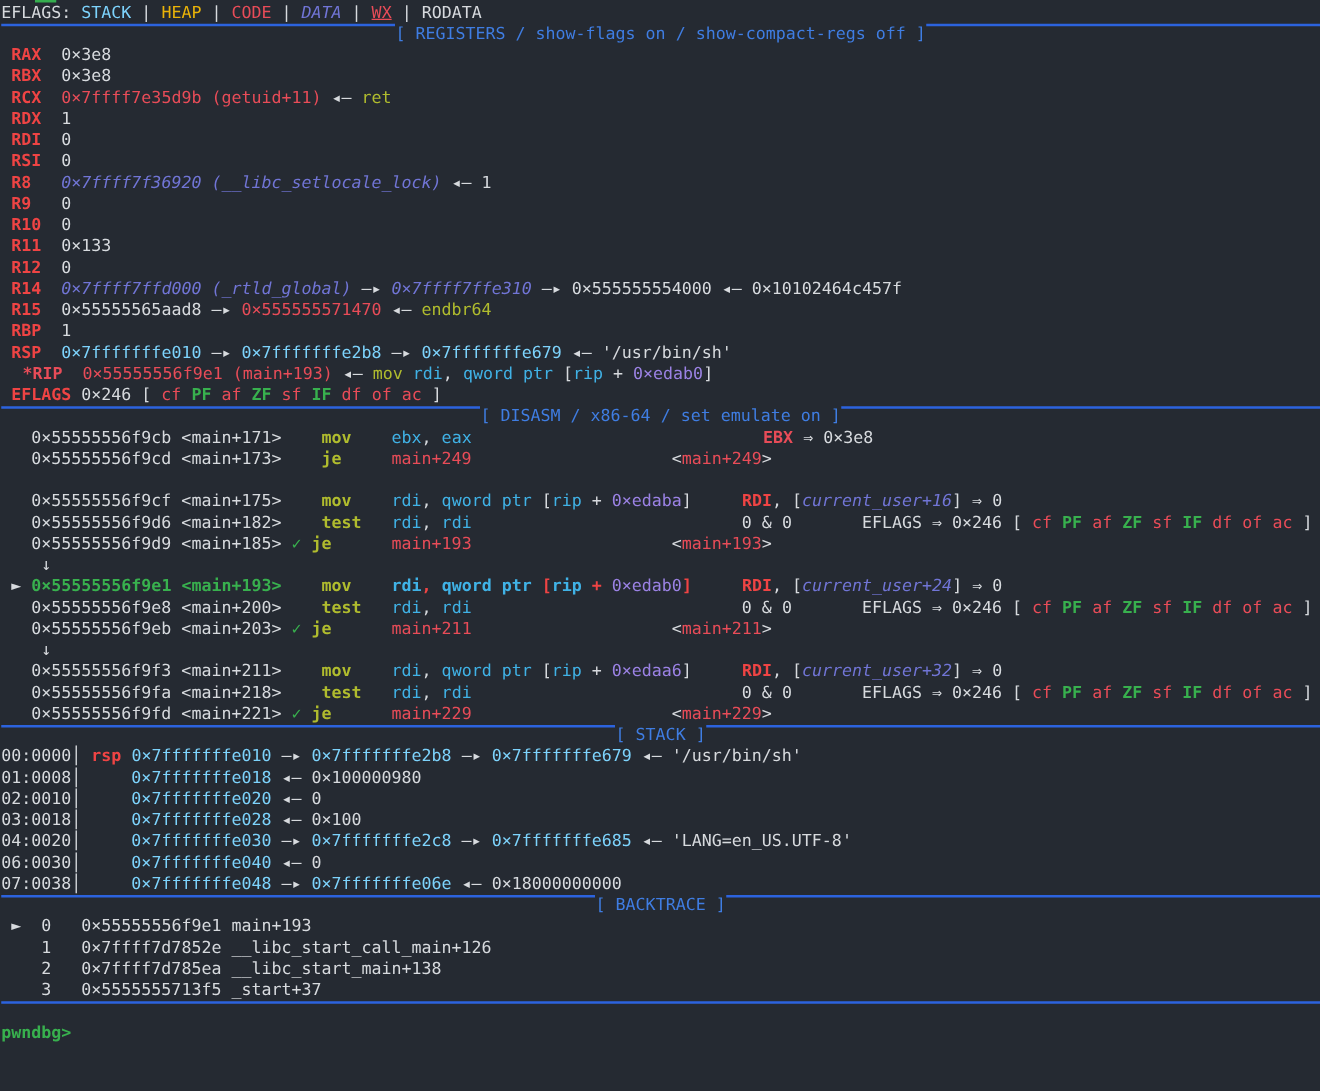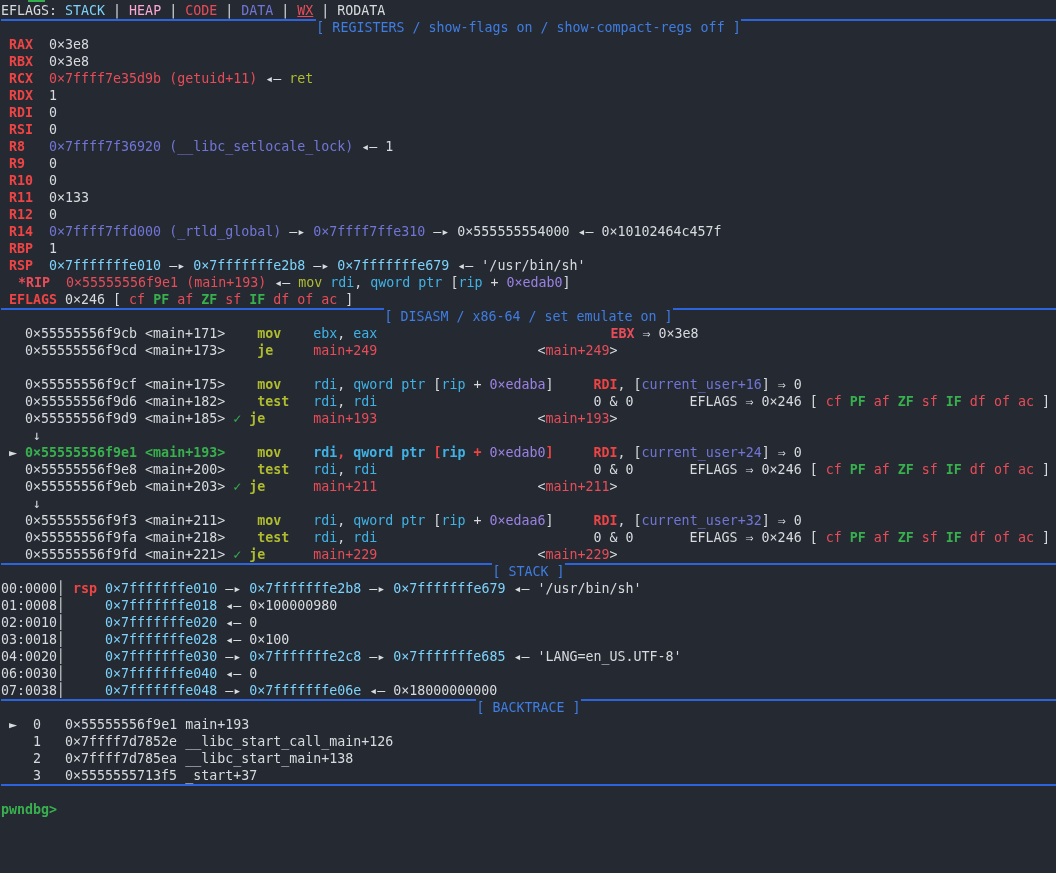--- a/index.html
+++ b/index.html
@@ -18,22 +18,22 @@
   .line.sep{display:flex;}
   .bar{flex:1 1 auto;height:2px;background:#2c63de;}
   .sep-title{flex:0 0 auto;color:#3f7de2;white-space:pre;}
   .artifact{position:absolute;left:28px;top:0;width:17px;height:2px;background:#35ae4e;}
   
   .sg-w {color:#d7dade;}
   .sg-wb{color:#ef4444;font-weight:bold;}
   .sg-o {color:#7dd3fc;}
   .sg-r {color:#e84c58;}
   .sg-rb{color:#e84c58;font-weight:bold;margin-left:17px;}
-  .sg-b {color:#f9a8d4;}
-  .sg-d {color:#7175d6;}
+  .sg-b {color:#eab308;}
+  .sg-d {color:#7175d6;font-style:italic;}
   .sg-p {color:#9b82e4;}
   .sg-c {color:#40b2e6;}
   .sg-cb{color:#40b2e6;font-weight:bold;}
   .sg-y {color:#b0bc2e;}
   .sg-yb{color:#b0bc2e;font-weight:bold;}
   .sg-g {color:#38b04e;}
   .sg-gb{color:#38b04e;font-weight:bold;}
   .sg-u {color:#e84c58;text-decoration:underline;}
   .sg-sp{color:transparent;}
 </style>
@@ -50,20 +50,21 @@
       <div class="line"><span class="sg-wb"> RCX  </span><span class="sg-r">0×7ffff7e35d9b (getuid+11)</span><span class="sg-w"> ◂— </span><span class="sg-y">ret</span></div>
       <div class="line"><span class="sg-wb"> RDX  </span><span class="sg-w">1</span></div>
       <div class="line"><span class="sg-wb"> RDI  </span><span class="sg-w">0</span></div>
       <div class="line"><span class="sg-wb"> RSI  </span><span class="sg-w">0</span></div>
       <div class="line"><span class="sg-wb"> R8   </span><span class="sg-d">0×7ffff7f36920 (__libc_setlocale_lock)</span><span class="sg-w"> ◂— 1</span></div>
       <div class="line"><span class="sg-wb"> R9   </span><span class="sg-w">0</span></div>
       <div class="line"><span class="sg-wb"> R10  </span><span class="sg-w">0</span></div>
       <div class="line"><span class="sg-wb"> R11  </span><span class="sg-w">0×133</span></div>
       <div class="line"><span class="sg-wb"> R12  </span><span class="sg-w">0</span></div>
       <div class="line"><span class="sg-wb"> R14  </span><span class="sg-d">0×7ffff7ffd000 (_rtld_global)</span><span class="sg-w"> —▸ </span><span class="sg-d">0×7ffff7ffe310</span><span class="sg-w"> —▸ 0×555555554000 ◂— 0×10102464c457f</span></div>
+      <div class="line"><span class="sg-wb"> R15  </span><span class="sg-w">0×55555565aad8 —▸ </span><span class="sg-r">0×555555571470</span><span class="sg-w"> ◂— </span><span class="sg-y">endbr64</span></div>
       <div class="line"><span class="sg-wb"> RBP  </span><span class="sg-w">1</span></div>
       <div class="line"><span class="sg-wb"> RSP  </span><span class="sg-o">0×7fffffffe010</span><span class="sg-w"> —▸ </span><span class="sg-o">0×7fffffffe2b8</span><span class="sg-w"> —▸ </span><span class="sg-o">0×7fffffffe679</span><span class="sg-w"> ◂— '/usr/bin/sh'</span></div>
       <div class="line"><span class="sg-rb">*RIP  </span><span class="sg-r">0×55555556f9e1 (main+193)</span><span class="sg-w"> ◂— </span><span class="sg-y">mov</span><span class="sg-w"> </span><span class="sg-c">rdi</span><span class="sg-w">, </span><span class="sg-c">qword ptr</span><span class="sg-w"> [</span><span class="sg-c">rip</span><span class="sg-w"> + </span><span class="sg-p">0×edab0</span><span class="sg-w">]</span></div>
       <div class="line"><span class="sg-wb"> EFLAGS </span><span class="sg-w">0×246 [ </span><span class="sg-r">cf</span><span class="sg-w"> </span><span class="sg-gb">PF</span><span class="sg-w"> </span><span class="sg-r">af</span><span class="sg-w"> </span><span class="sg-gb">ZF</span><span class="sg-w"> </span><span class="sg-r">sf</span><span class="sg-w"> </span><span class="sg-gb">IF</span><span class="sg-w"> </span><span class="sg-r">df</span><span class="sg-w"> </span><span class="sg-r">of</span><span class="sg-w"> </span><span class="sg-r">ac</span><span class="sg-w"> ]</span></div>
       <div class="line sep"><span class="bar"></span><span class="sep-title">[ DISASM / x86-64 / set emulate on ]</span><span class="bar"></span></div>
       <div class="line"><span class="sg-w">   0×55555556f9cb &lt;main+171&gt;</span><span class="sg-sp">    </span><span class="sg-yb">mov</span><span class="sg-sp">    </span><span class="sg-c">ebx</span><span class="sg-w">, </span><span class="sg-c">eax</span><span class="sg-sp">                           </span><span class="sg-rb">EBX</span><span class="sg-w"> ⇒ 0×3e8</span></div>
       <div class="line"><span class="sg-w">   0×55555556f9cd &lt;main+173&gt;</span><span class="sg-sp">    </span><span class="sg-yb">je</span><span class="sg-sp">     </span><span class="sg-r">main+249</span><span class="sg-sp">                    </span><span class="sg-w">&lt;</span><span class="sg-r">main+249</span><span class="sg-w">&gt;</span></div>
       <div class="line"></div>
       <div class="line"><span class="sg-w">   0×55555556f9cf &lt;main+175&gt;</span><span class="sg-sp">    </span><span class="sg-yb">mov</span><span class="sg-sp">    </span><span class="sg-c">rdi</span><span class="sg-w">, </span><span class="sg-c">qword ptr</span><span class="sg-w"> [</span><span class="sg-c">rip</span><span class="sg-w"> + </span><span class="sg-p">0×edaba</span><span class="sg-w">]</span><span class="sg-sp">     </span><span class="sg-wb">RDI</span><span class="sg-w">, [</span><span class="sg-d">current_user+16</span><span class="sg-w">] ⇒ 0</span></div>
       <div class="line"><span class="sg-w">   0×55555556f9d6 &lt;main+182&gt;</span><span class="sg-sp">    </span><span class="sg-yb">test</span><span class="sg-sp">   </span><span class="sg-c">rdi</span><span class="sg-w">, </span><span class="sg-c">rdi</span><span class="sg-sp">                           </span><span class="sg-w">0 &amp; 0</span><span class="sg-sp">       </span><span class="sg-w">EFLAGS ⇒ 0×246 [ </span><span class="sg-r">cf</span><span class="sg-w"> </span><span class="sg-gb">PF</span><span class="sg-w"> </span><span class="sg-r">af</span><span class="sg-w"> </span><span class="sg-gb">ZF</span><span class="sg-w"> </span><span class="sg-r">sf</span><span class="sg-w"> </span><span class="sg-gb">IF</span><span class="sg-w"> </span><span class="sg-r">df</span><span class="sg-w"> </span><span class="sg-r">of</span><span class="sg-w"> </span><span class="sg-r">ac</span><span class="sg-w"> ]</span></div>

